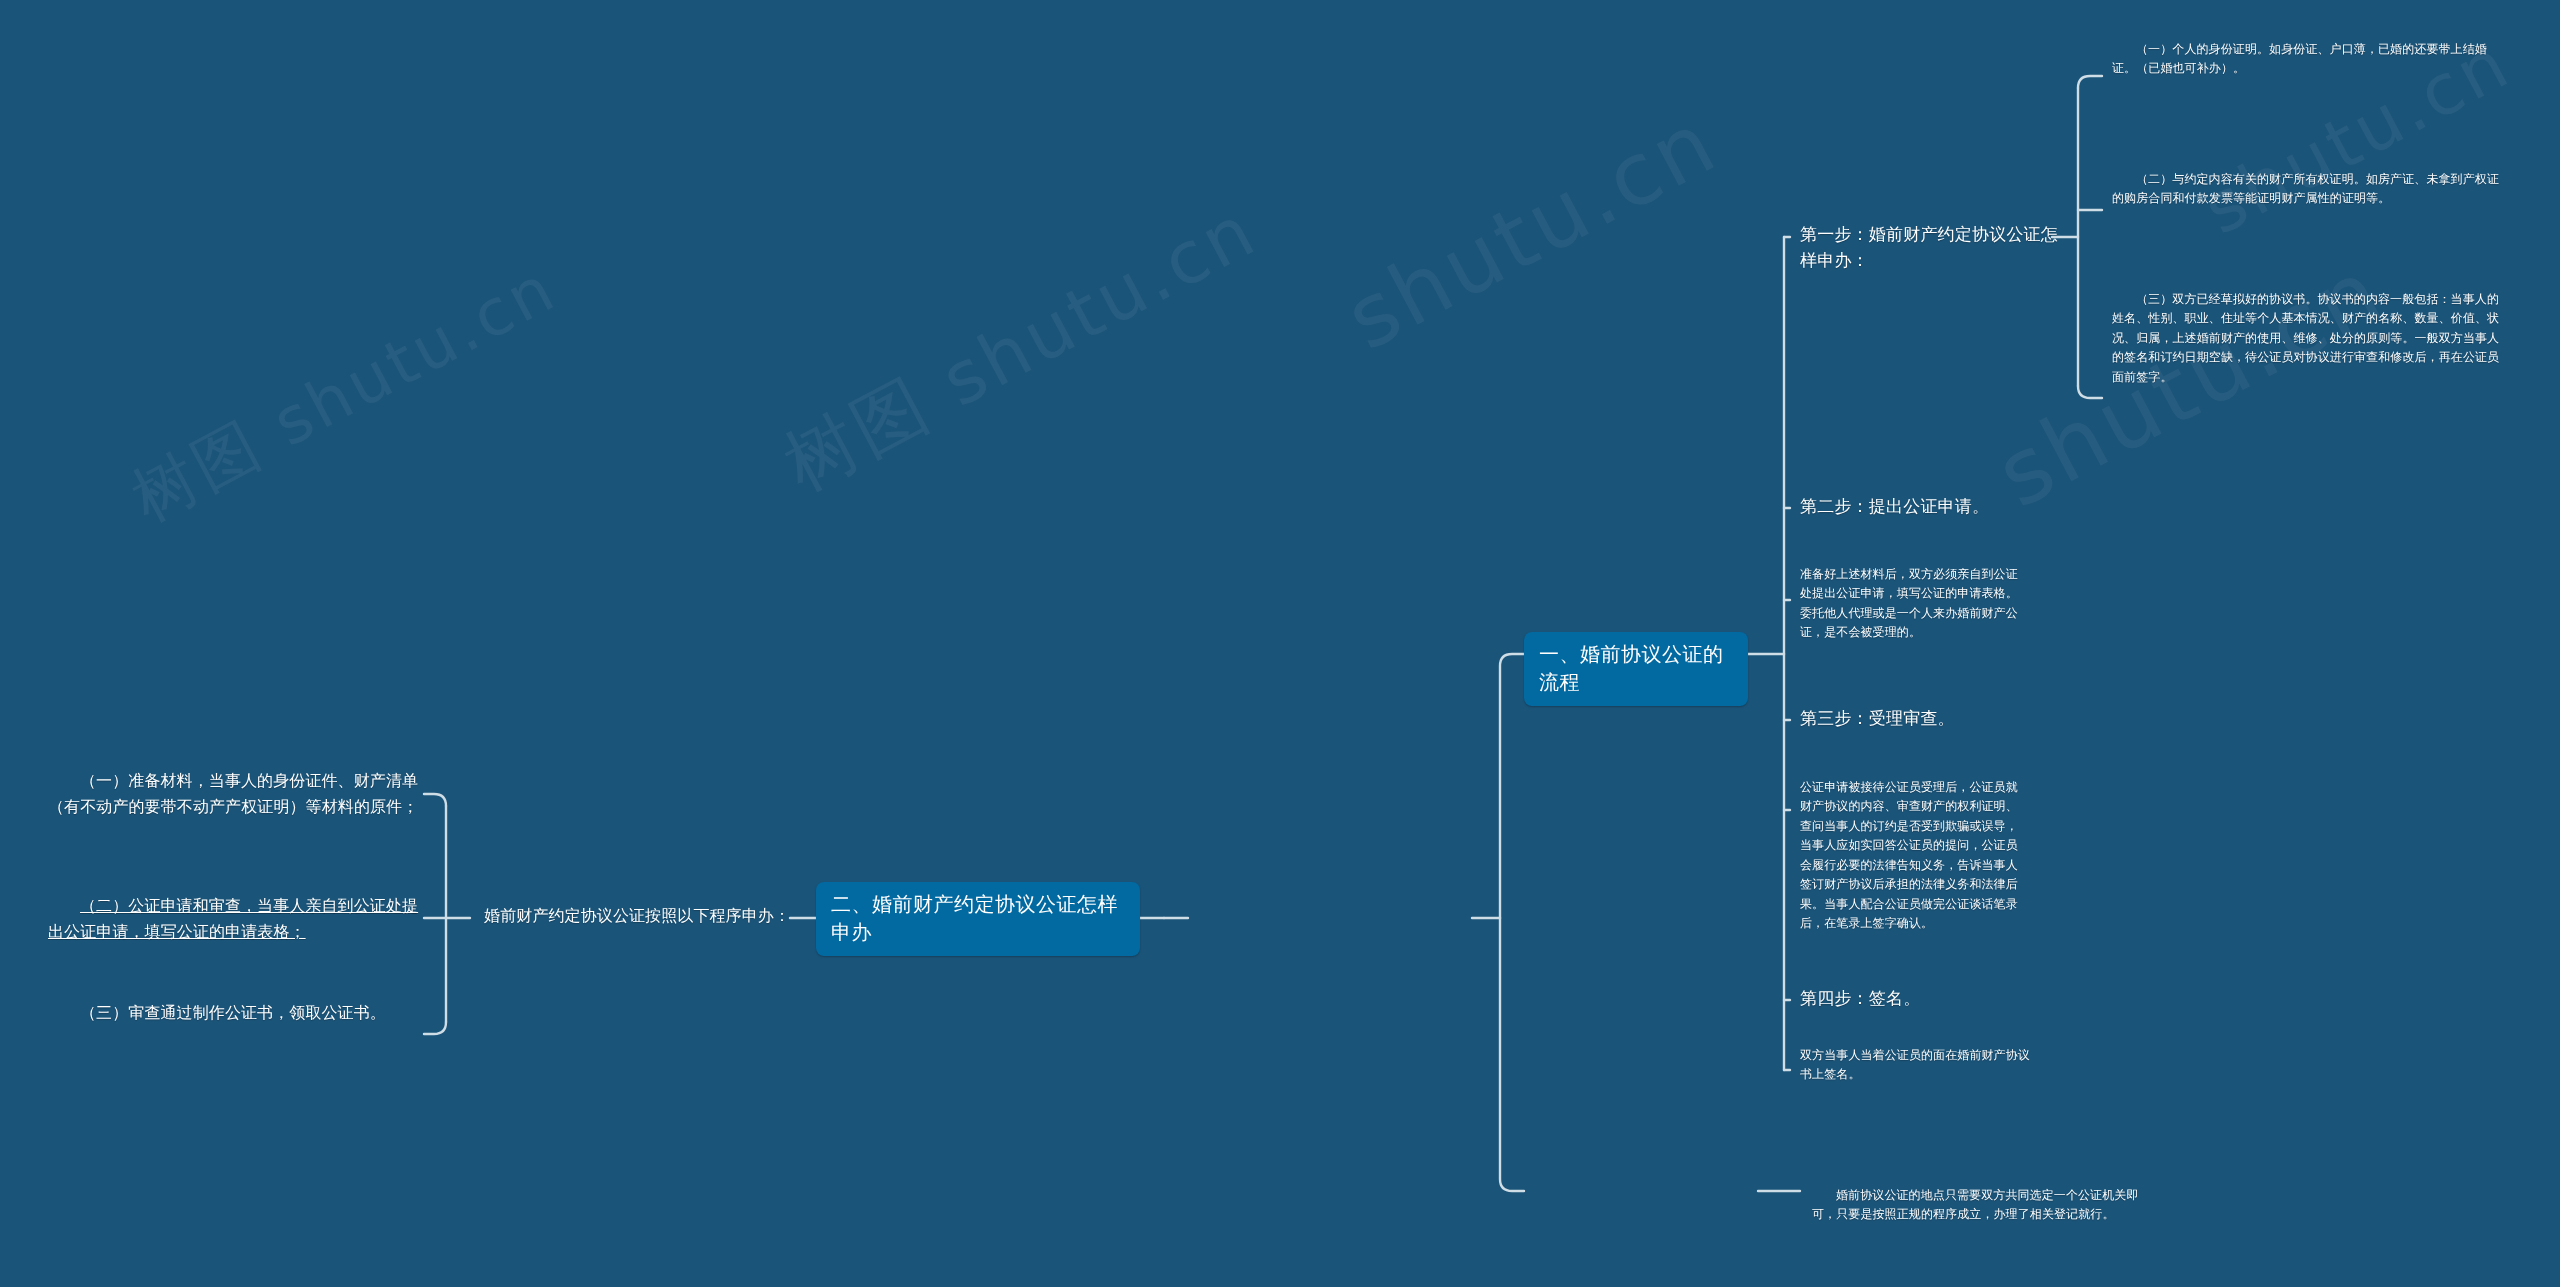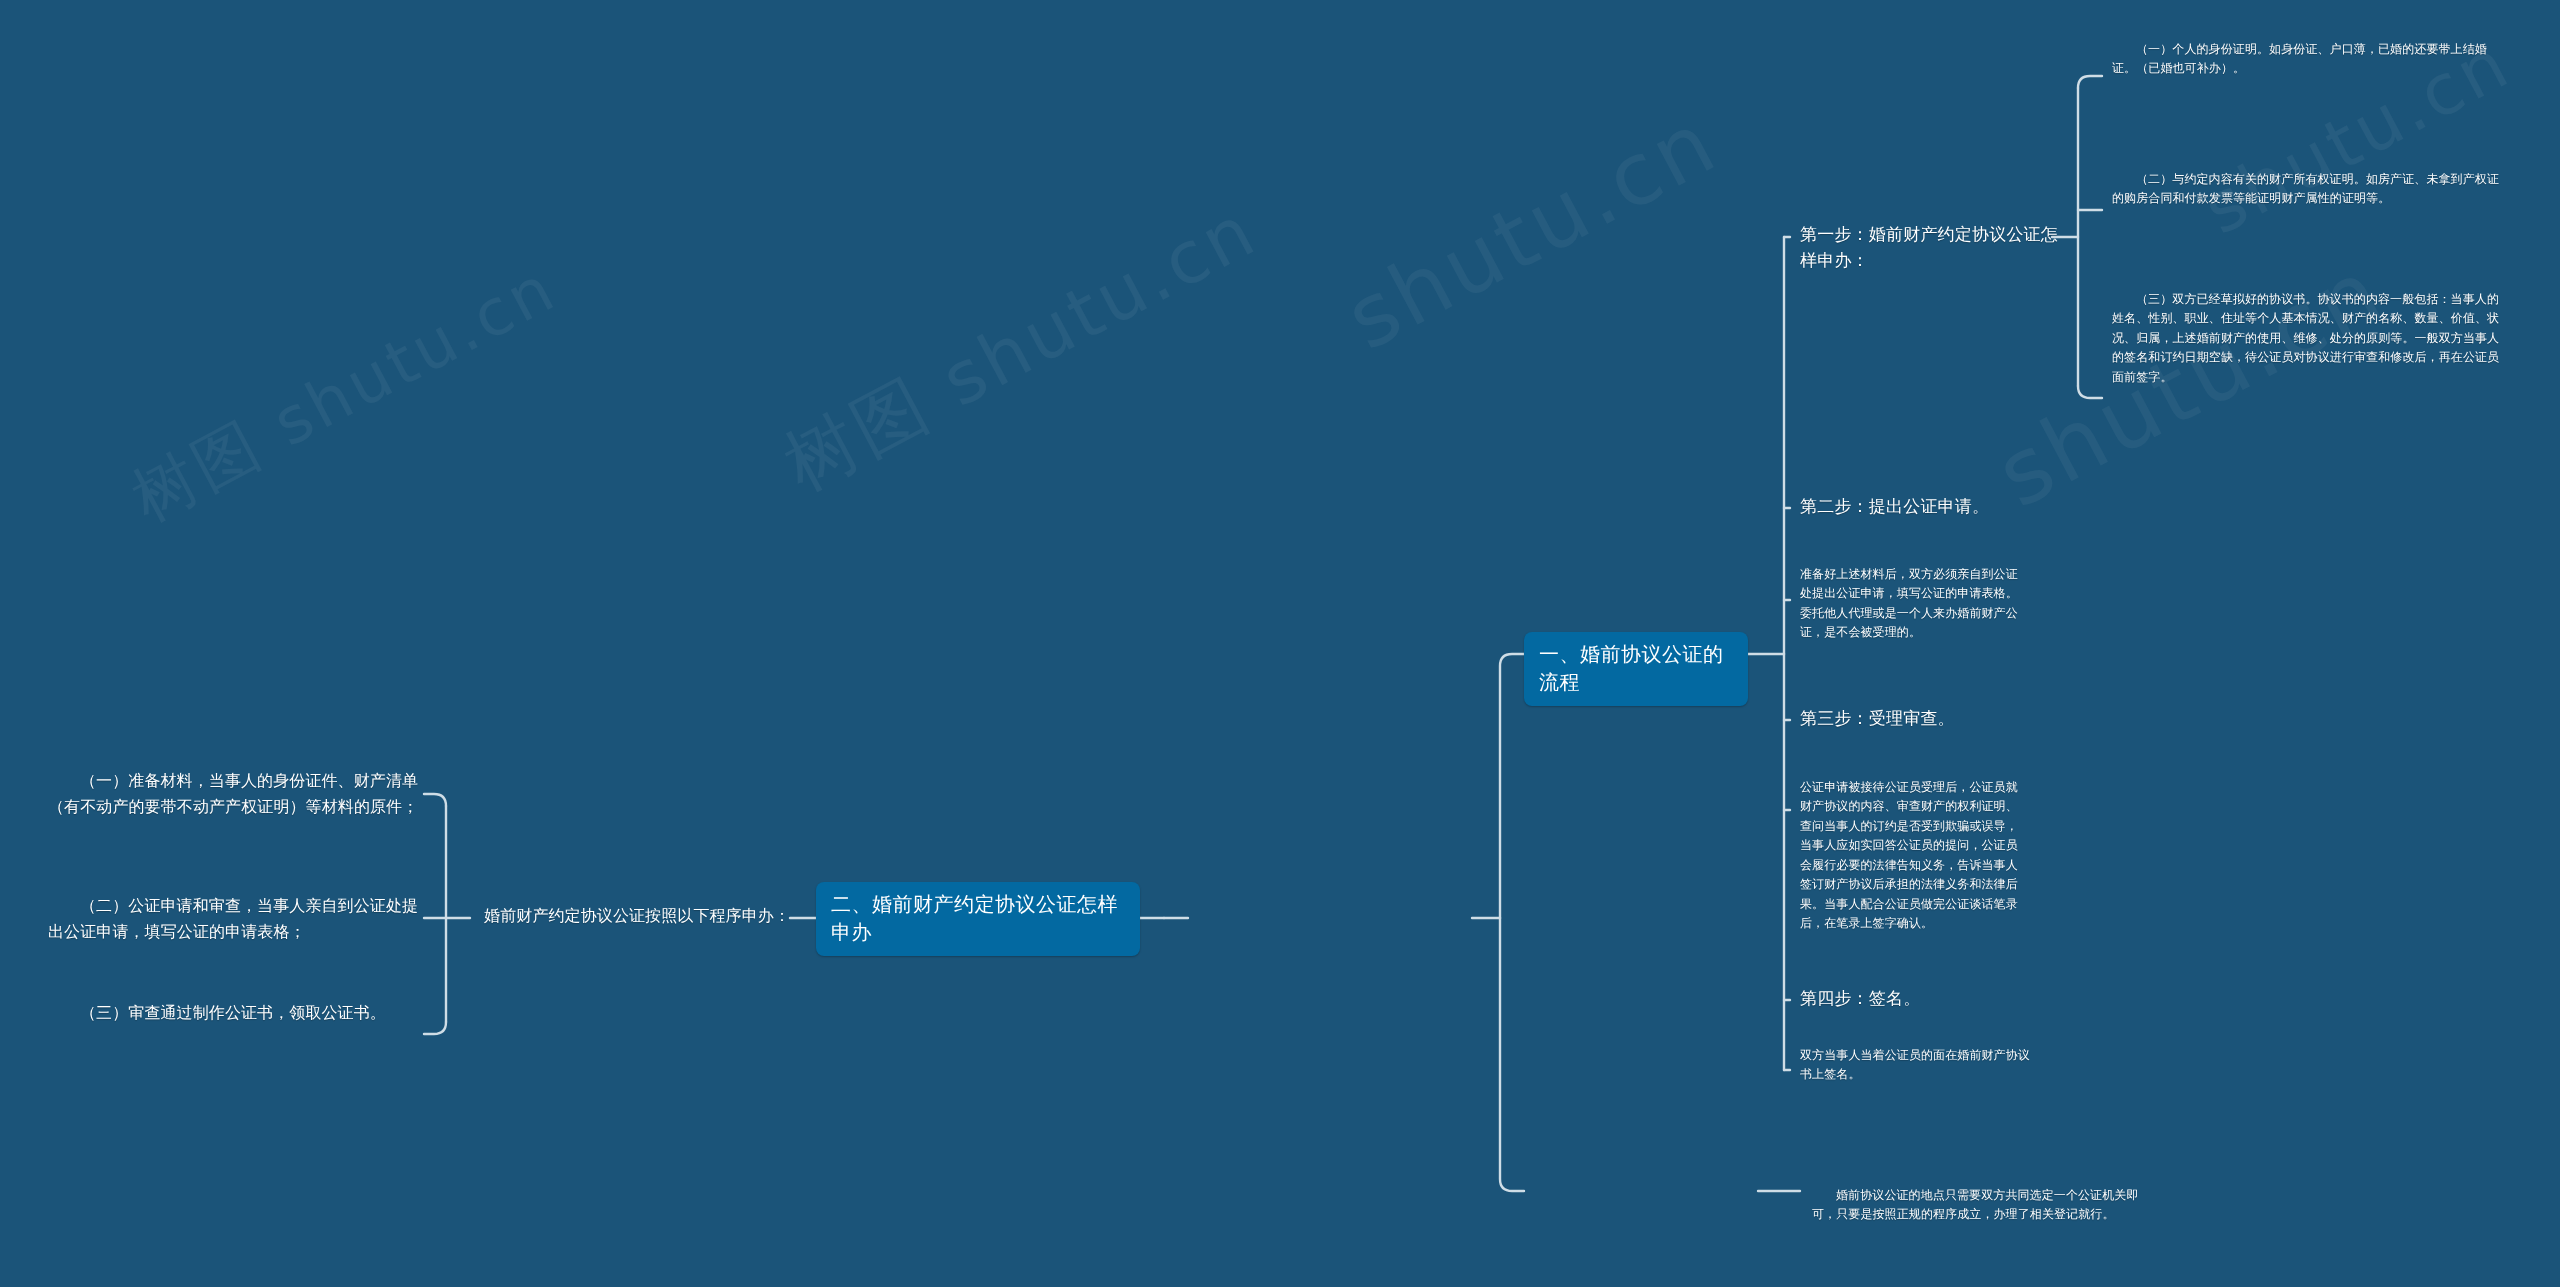--- a/index.html
+++ b/index.html
@@ -179,20 +179,20 @@
   <div class="node plain-node" style="left:1800px; top:986px; width:280px;">第四步：签名。</div>
 
   <div class="node tiny-node" style="left:1800px; top:1046px; width:240px;">双方当事人当着公证员的面在婚前财产协议书上签名。</div>
 
   <div class="node branch-node" style="left:816px; top:882px; width:324px;">二、婚前财产约定协议公证怎样申办</div>
 
   <div class="node mid-node" style="left:464px; top:903px; width:326px; text-align:right;">婚前财产约定协议公证按照以下程序申办：</div>
 
   <div class="node mid-node indent" style="left:48px; top:768px; width:376px; text-align:left;">（一）准备材料，当事人的身份证件、财产清单（有不动产的要带不动产产权证明）等材料的原件；</div>
 
-  <div class="node mid-node indent" style="left:48px; top:893px; width:376px; text-align:left;">（二）公证申请和审查，当事人亲自到公证处提出公证申请，填写公证的申请表格；</div>
+  <div class="node mid-node indent" style="left:48px; top:893px; width:376px; text-align:left;text-decoration:underline;">（二）公证申请和审查，当事人亲自到公证处提出公证申请，填写公证的申请表格；</div>
 
   <div class="node mid-node indent" style="left:48px; top:1000px; width:376px; text-align:left;">（三）审查通过制作公证书，领取公证书。</div>
 
 
   <div class="node tiny-node indent" style="left:1812px; top:1150px; width:340px;margin-top:36px;">婚前协议公证的地点只需要双方共同选定一个公证机关即可，只要是按照正规的程序成立，办理了相关登记就行。</div>
 
 </div>
 
 </body></html>

